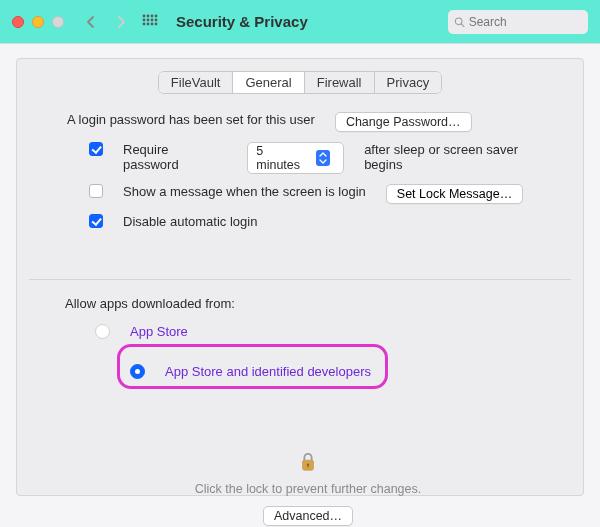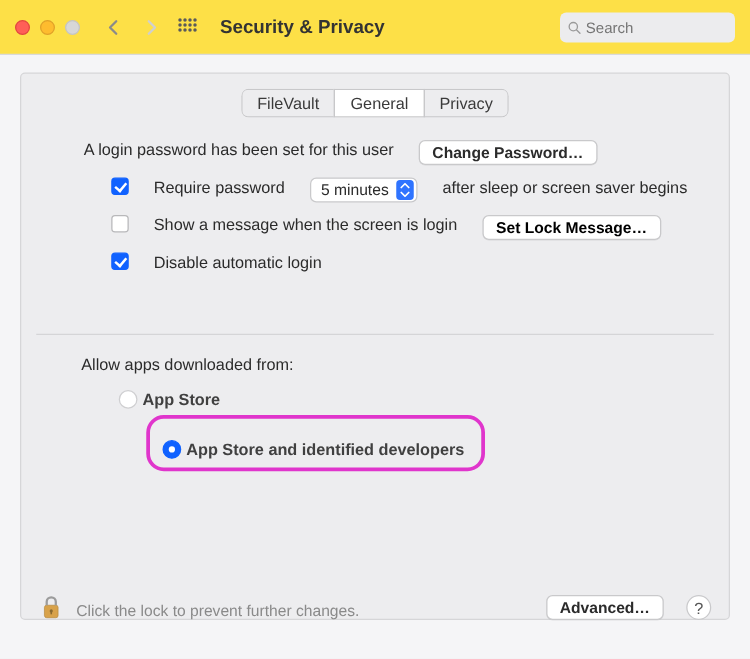--- a/index.html
+++ b/index.html
@@ -14,21 +14,21 @@
   }
 
   
   .titlebar {
     height: 44px;
     display: flex;
     align-items: center;
     padding: 0 12px;
     border-bottom: 1px solid #d9d9d9;
     gap: 8px;
-    background: #fde047;
+    background: #5eead4;
   }
   .traffic { display: flex; gap: 8px; margin-right: 8px; }
   .traffic span {
     width: 12px; height: 12px; border-radius: 50%; display: block;
   }
   .traffic .r { background: #ff5f57; border: 0.5px solid #e24640; }
   .traffic .y { background: #febc2e; border: 0.5px solid #e1a128; }
   .traffic .g { background: #d7d7d7; border: 0.5px solid #c4c4c4; }
 
   .nav-arrow {
@@ -102,30 +102,29 @@
   .row.first { margin-left: 26px; }
 
   .btn {
     background: #ffffff;
     border: 1px solid #c9c9cb;
     border-radius: 5px;
     padding: 2px 10px;
     font-size: 12.5px;
     color: #2b2b2b;
     box-shadow: 0 0.5px 0 rgba(0,0,0,0.06);
-    font-weight: bold;
   }
   .btn.disabled { color: #000000; }
 
   .select {
     display:inline-flex; align-items:center;
     background: #ffffff;
     border: 1px solid #c9c9cb;
     border-radius: 5px;
-    padding: 1px 2px 1px 8px;
+    padding: 1px 13px 1px 8px;
     font-size: 12.5px;
     gap: 6px;
   }
   .select .chev {
     width: 14px; height: 16px;
     background: #2f74ff;
     border-radius: 3px;
     display:flex; flex-direction:column; align-items:center; justify-content:center;
     color:#fff; line-height:0;
   }
@@ -141,21 +140,21 @@
     content:""; width:4px; height:7px; border:solid #fff; border-width:0 2px 2px 0;
     transform: rotate(40deg) translateY(-1px);
   }
 
   .divider {
     height:1px; background:#d5d5d7; margin: 50px 12px 16px 12px;
   }
 
   .section-label { font-size:13px; color:#2b2b2b; margin: 0 0 10px 48px; }
 
-  .radio-row { display:flex; align-items:center; gap:4px; font-size:13px; color:#404040; margin-left: 72px; padding: 3px 6px; font-weight: bold; }
+  .radio-row { display:flex; align-items:center; gap:20px; font-size:13px; color:#6d28d9; margin-left: 72px; padding: 3px 6px; }
   .radio {
     width:15px; height:15px; border-radius:50%;
     border:1px solid #b6b6b8; background:#fff;
     display:inline-flex; align-items:center; justify-content:center;
     flex-shrink:0;
   }
   .radio.selected { border-color:#1062ff; background:#1062ff; }
   .radio.selected::after { content:""; width:5px; height:5px; border-radius:50%; background:#fff; }
   .radio.disabled-look { border-color:#cfcfd1; }
 
@@ -164,25 +163,26 @@
     border-radius: 14px;
     padding: 14px 8px 4px 4px;
     display:inline-flex;
     margin-left: 100px;
     margin-top: 2px;
   }
 
   
   .footer {
     position: absolute;
-    left: 0; right: 0; bottom: -1px;
+    left: 16px; right: 0; bottom: -1px;
     height: 44px;
-    display:flex; align-items:flex-end;
+    display:flex; align-items:center;
     padding: 0 14px;
     gap: 10px;
+    flex-direction: column;
   }
   .lock {
     width: 20px; height: 20px; display:flex; align-items:center; justify-content:center;
     color:#6b6b6b;
   }
   .footer-text { color:#8a8a8a; font-size:12.5px; flex:1; }
   .help {
     width:20px; height:20px; border-radius:50%;
     border:1px solid #c9c9cb; background:#fff;
     font-size:13px; color:#555;
@@ -237,20 +237,21 @@
     <input type="text" placeholder="Search" style="">
   </div>
 </div>
 
 <div class="panel">
 
   <div class="tabs">
     <div class="tabstrip">
       <div class="tab">FileVault</div>
       <div class="tab active">General</div>
+      <div class="tab">Firewall</div>
       <div class="tab">Privacy</div>
     </div>
   </div>
 
   <div class="content">
     <div class="row first">
       <span>A login password has been set for this user</span>
       <button class="btn">Change Password…</button>
     </div>
 

